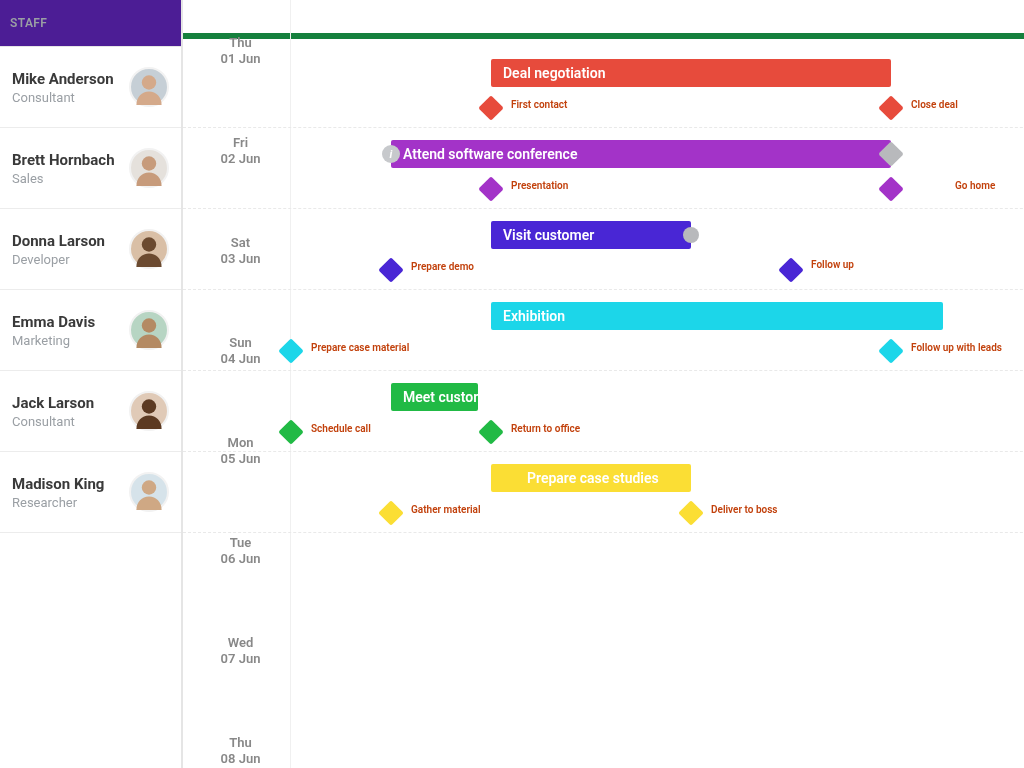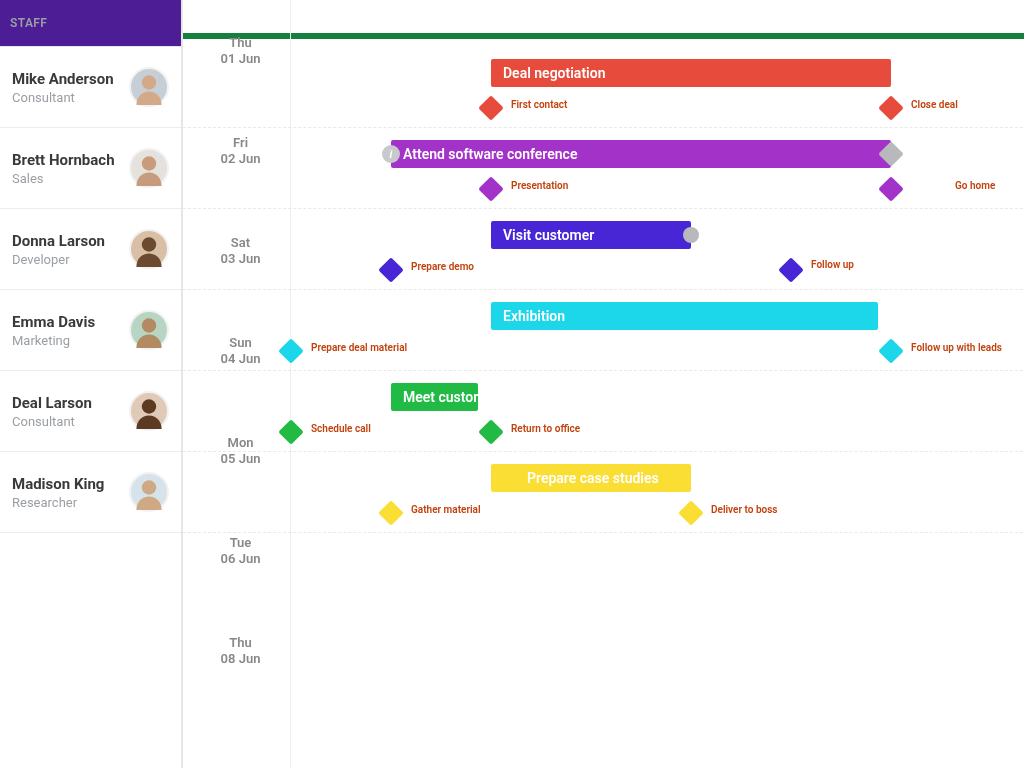--- a/index.html
+++ b/index.html
@@ -172,21 +172,21 @@
             <span class="staff-name">Emma Davis</span>
             <span class="staff-role">Marketing</span>
           </div>
           <div class="avatar" style="background:#b7d5c3"><svg viewBox="0 0 40 40">
               <circle cx="20" cy="15" r="8" fill="#b48a63"></circle>
               <path d="M6 40c0-9 6-15 14-15s14 6 14 15Z" fill="#b48a63"></path>
             </svg></div>
         </div>
         <div class="staff-row">
           <div class="staff-text">
-            <span class="staff-name">Deal Larson</span>
+            <span class="staff-name">Jack Larson</span>
             <span class="staff-role">Consultant</span>
           </div>
           <div class="avatar" style="background:#e0cab7"><svg viewBox="0 0 40 40">
               <circle cx="20" cy="15" r="8" fill="#5c3a22"></circle>
               <path d="M6 40c0-9 6-15 14-15s14 6 14 15Z" fill="#5c3a22"></path>
             </svg></div>
         </div>
         <div class="staff-row">
           <div class="staff-text">
             <span class="staff-name">Madison King</span>
@@ -218,20 +218,24 @@
           <span class="dow">Sun</span>
           <span class="date">04 Jun</span>
         </div>
         <div class="day-cell">
           <span class="dow">Mon</span>
           <span class="date">05 Jun</span>
         </div>
         <div class="day-cell">
           <span class="dow">Tue</span>
           <span class="date">06 Jun</span>
+        </div>
+        <div class="day-cell">
+          <span class="dow">Wed</span>
+          <span class="date">07 Jun</span>
         </div>
         <div class="day-cell">
           <span class="dow">Thu</span>
           <span class="date">08 Jun</span>
         </div>
         <div class="day-cell">
           <span class="dow"></span>
         </div>
       </div>
     <div class="lanes" id="lanes">
@@ -252,23 +256,23 @@
         <div class="milestone" style="background: rgb(163, 51, 200); left: 299px; top: 133px;"></div>
         <div class="milestone-label" style="left: 328px; top: 133px;">Presentation</div>
         <div class="milestone" style="background: rgb(163, 51, 200); left: 699px; top: 133px;"></div>
         <div class="milestone-label" style="left: 772px; top: 133px;">Go home</div>
         <div class="bar" style="left: 308px; width: 200px; top: 174px; background: rgb(73, 38, 213);">Visit customer</div>
         <div class="milestone" style="background: rgb(184, 185, 188); transform: none; border-radius: 50%; width: 16px; height: 16px; left: 500px; top: 180px;"></div>
         <div class="milestone" style="background: rgb(73, 38, 213); left: 199px; top: 214px;"></div>
         <div class="milestone-label" style="left: 228px; top: 214px;">Prepare demo</div>
         <div class="milestone" style="background: rgb(73, 38, 213); left: 599px; top: 214px;"></div>
         <div class="milestone-label" style="left: 628px; top: 196px; margin-top: 16px;">Follow up</div>
-        <div class="bar" style="left: 308px; width: 387px; top: 255px; background: rgb(28, 214, 233);">Exhibition</div>
+        <div class="bar" style="left: 308px; width: 452px; top: 255px; background: rgb(28, 214, 233);">Exhibition</div>
         <div class="milestone" style="background: rgb(28, 214, 233); left: 99px; top: 295px;"></div>
-        <div class="milestone-label" style="left: 128px; top: 295px;">Prepare deal material</div>
+        <div class="milestone-label" style="left: 128px; top: 295px;">Prepare case material</div>
         <div class="milestone" style="background: rgb(28, 214, 233); left: 699px; top: 295px;"></div>
         <div class="milestone-label" style="left: 728px; top: 295px;">Follow up with leads</div>
         <div class="bar" style="left: 208px; width: 87px; top: 336px; background: rgb(33, 186, 69);">Meet custor</div>
         <div class="milestone" style="background: rgb(33, 186, 69); left: 99px; top: 376px;"></div>
         <div class="milestone-label" style="left: 128px; top: 376px;">Schedule call</div>
         <div class="milestone" style="background: rgb(33, 186, 69); left: 299px; top: 376px;"></div>
         <div class="milestone-label" style="left: 328px; top: 376px;">Return to office</div>
         <div class="bar" style="left: 308px; width: 200px; top: 417px; background: rgb(251, 222, 52); color: rgb(255, 255, 255); padding-left: 36px;">Prepare case studies</div>
         <div class="milestone" style="background: rgb(251, 222, 52); left: 199px; top: 457px;"></div>
         <div class="milestone-label" style="left: 228px; top: 457px;">Gather material</div>

